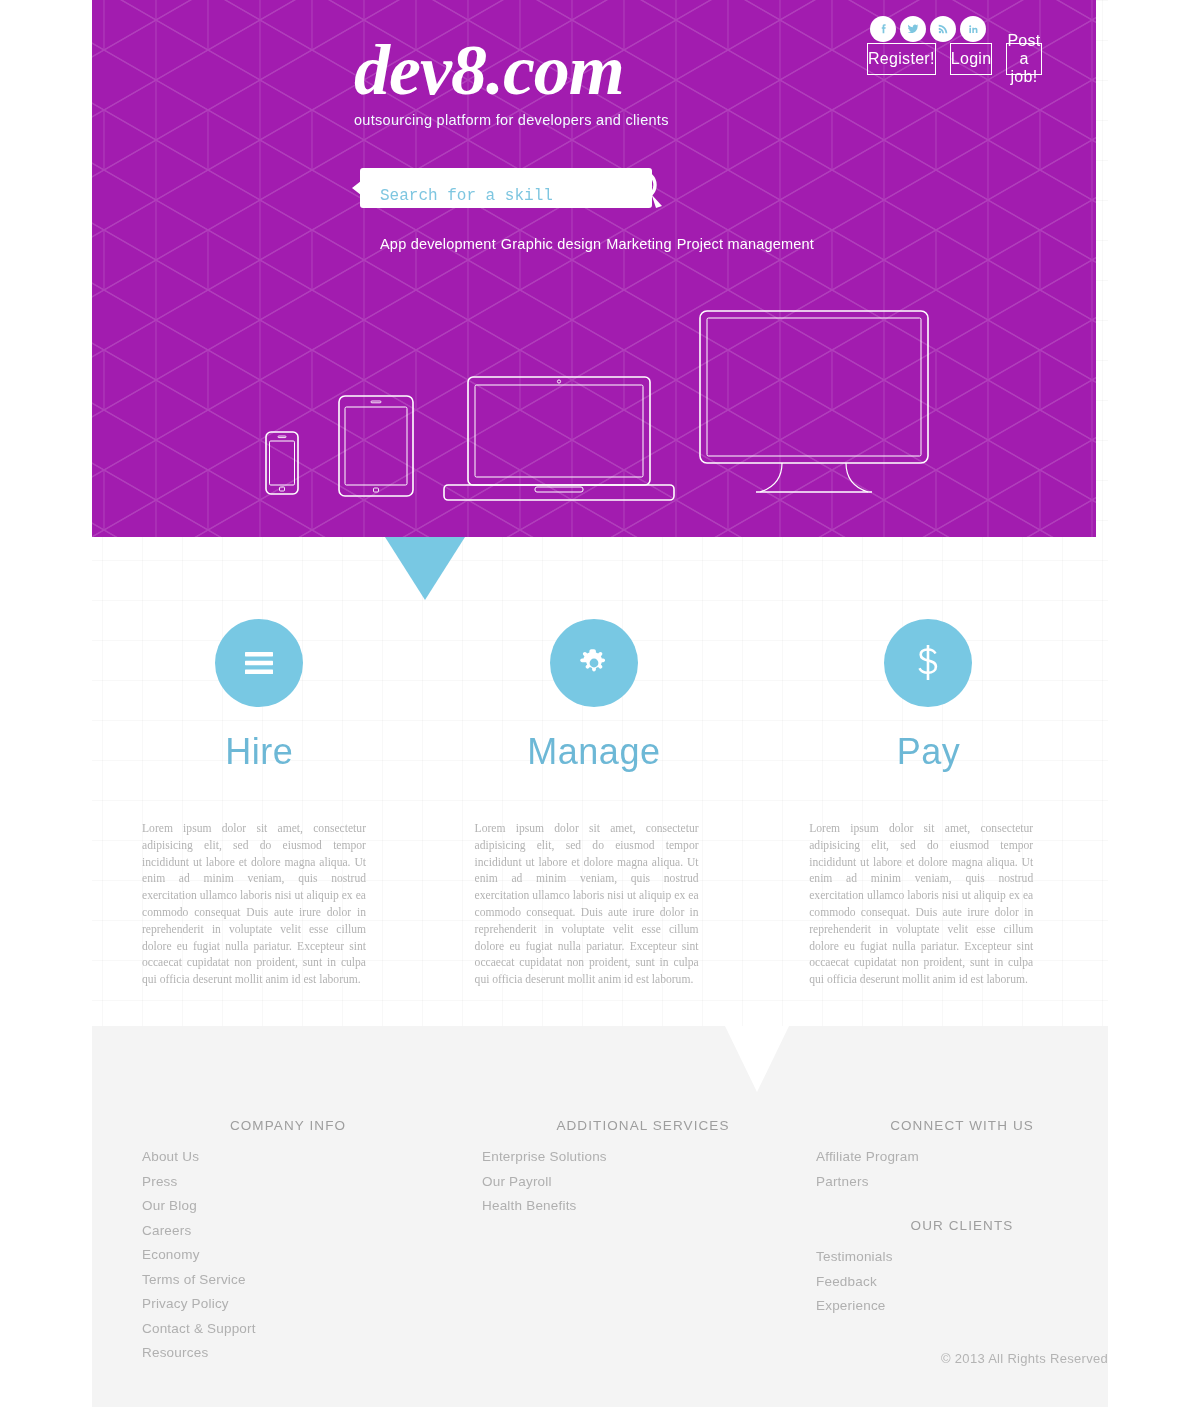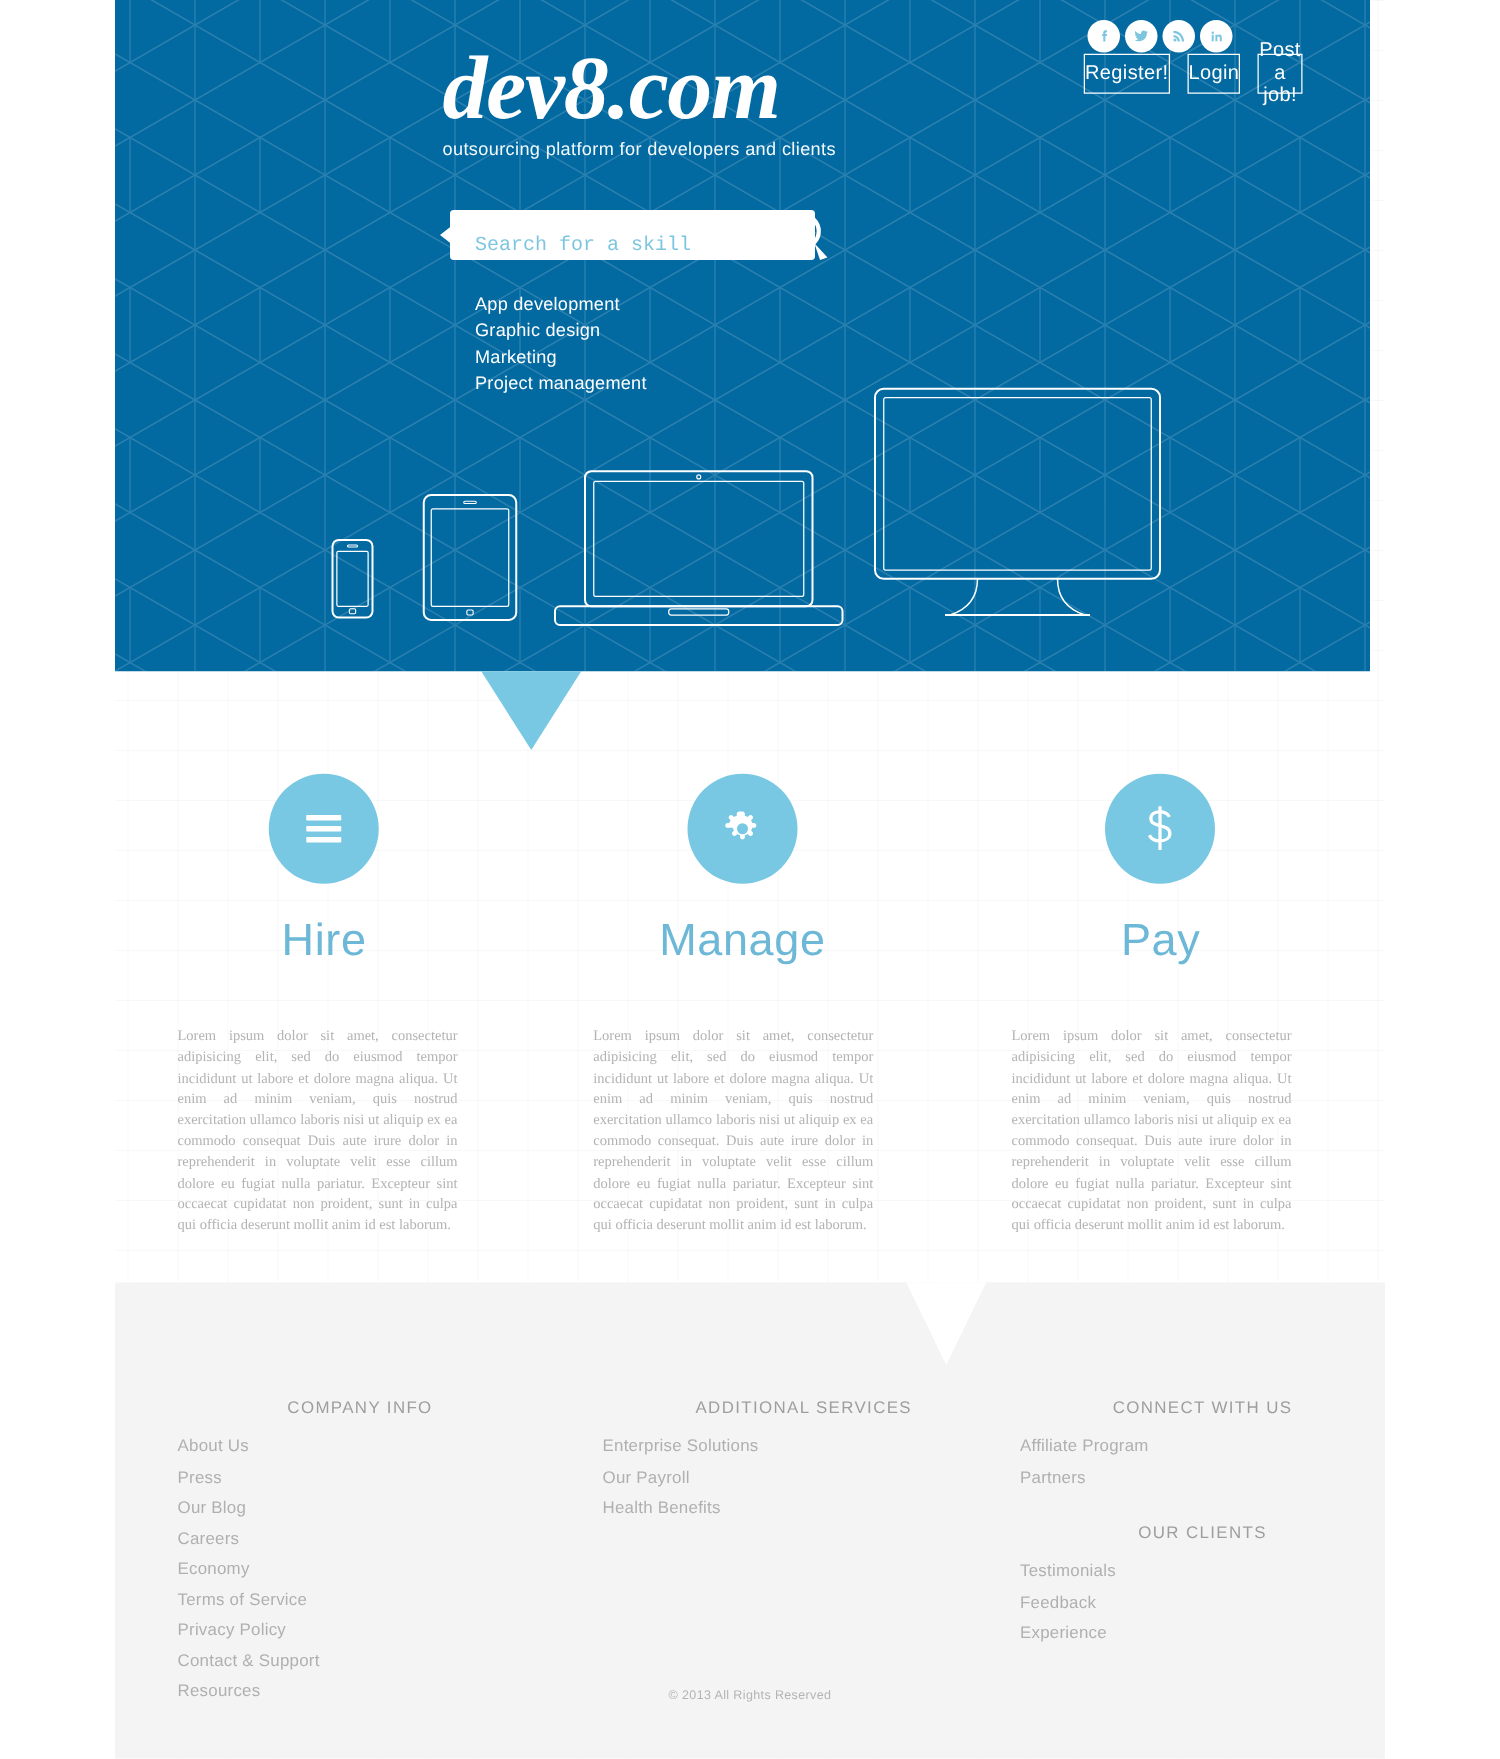--- a/index.html
+++ b/index.html
@@ -34,21 +34,21 @@
     background-position: 10px 0px;
   }
 
   
   .hero {
     position: absolute;
     left: 92px;
     top: 0;
     width: 1004px;
     height: 537px;
-    background-color: #0369a1;
+    background-color: #a21caf;
     overflow: hidden;
   }
   .hero-pattern {
     position: absolute;
     inset: -40px;
     opacity: .5;
   }
 
   
   .hero-pointer {
@@ -172,21 +172,21 @@
     cursor: pointer;
     padding: 0;
   }
 
   
   .skills {
     position: absolute;
     left: 288px;
     top: 236px;
     display: flex;
-    flex-direction: column;
+    flex-direction: row;
     gap: 5px;
   }
   .skills a {
     color: #ffffff;
     font-size: 14.5px;
     text-decoration: none;
     letter-spacing: .2px;
   }
 
   
@@ -275,22 +275,22 @@
     line-height: 24.5px;
     letter-spacing: .2px;
   }
   .fgroup-gap { height: 24px; }
 
   .copyright {
     position: absolute;
     left: 0;
     top: 325px;
     width: 1016px;
-    text-align: center;
-    font-size: 10px;
+    text-align: right;
+    font-size: 13px;
     color: #b4b4b4;
     letter-spacing: .3px;
   }
 </style>
 </head>
 <body>
 
 <div id="page">
 
   <div class="content-col"></div>

